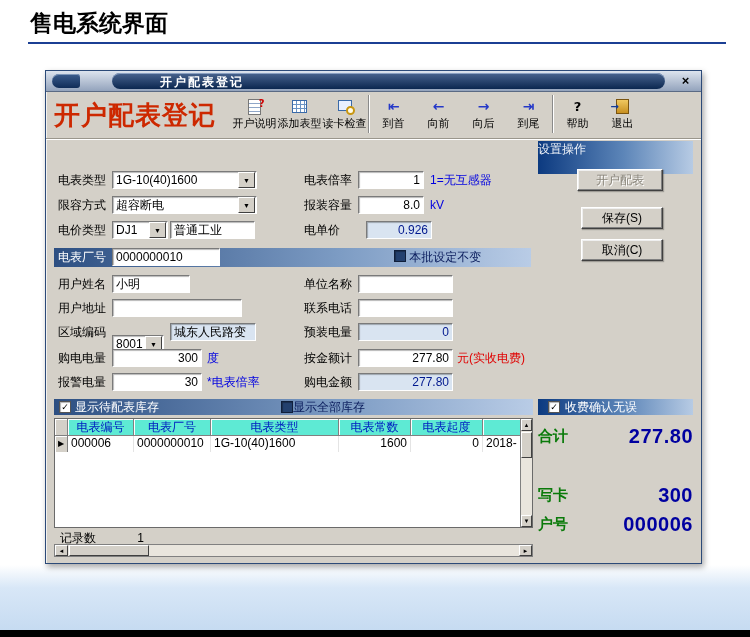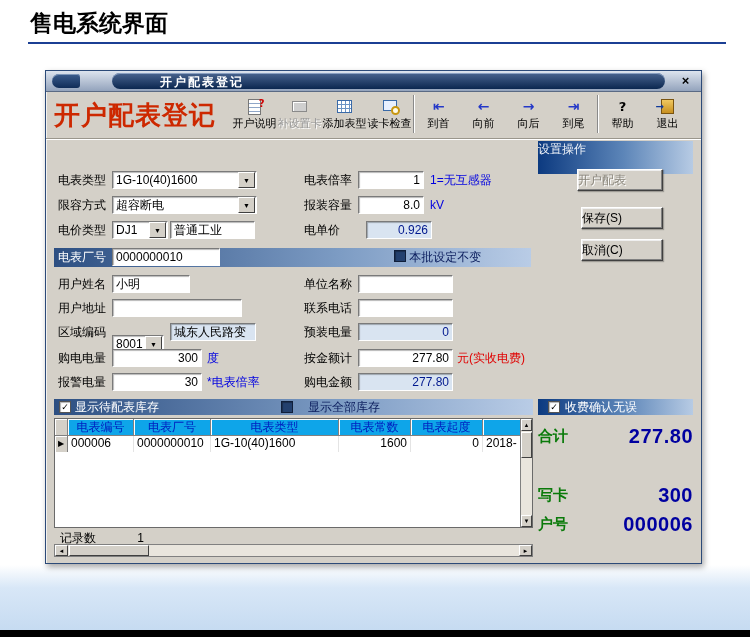--- a/index.html
+++ b/index.html
@@ -84,21 +84,21 @@
        background:linear-gradient(90deg,#2d4f82,#7d9cc4 60%,#b9cce6)}
   .checkbox{display:inline-block;width:10px;height:10px;background:#fff;border:1px solid #555;
        box-shadow:inset 1px 1px 1px rgba(0,0,0,.3);font-size:9px;line-height:10px;text-align:center;
        color:#000;vertical-align:-1px;cursor:pointer}
   .checkbox.dark{background:#23406e;border-color:#101f3a;color:transparent}
 
   
   .table{position:absolute;left:8px;top:347px;width:479px;height:110px;background:#fff;
        border:1px solid #6a6a6a;box-sizing:border-box;overflow:hidden}
   .thead{display:flex;height:17px}
-  .th{background:#0ea5e9;border-right:1px solid #808080;border-bottom:1px solid #808080;
+  .th{background:#5eead4;border-right:1px solid #808080;border-bottom:1px solid #808080;
        box-shadow:inset 1px 1px 0 #fff;color:#0020c0;text-align:center;line-height:16px;
        box-sizing:border-box;overflow:hidden;white-space:nowrap;cursor:pointer}
   .trow{display:flex;height:16px}
   .td{padding:0 3px;box-sizing:border-box;border-right:1px solid #e4e4e4;white-space:nowrap;overflow:hidden}
   .rowsel{width:13px;background:#d4d0c8;border-right:1px solid #808080;box-shadow:inset 1px 1px 0 #fff;
        text-align:center;font-size:8px;line-height:15px;box-sizing:border-box}
   .c1{width:66px}.c2{width:77px}.c3{width:128px}.c4{width:72px}.c5{width:72px}.c6{width:37px;border-right:none}
   .tdnum{text-align:right}
   .vscroll{position:absolute;right:0;top:0;bottom:0;width:12px;background:#e9e5dd;border-left:1px solid #808080;
        display:flex;flex-direction:column;box-sizing:border-box}
@@ -113,21 +113,21 @@
   .hscroll{position:absolute;left:8px;top:473px;width:479px;height:13px;background:#e9e5dd;
        border:1px solid #808080;box-sizing:border-box;display:flex;align-items:stretch}
   .hs-btn{width:13px;background:#d4d0c8;border:1px solid;border-color:#fff #404040 #404040 #fff;
        font-size:6px;line-height:10px;text-align:center;cursor:pointer;box-sizing:border-box}
   .hs-thumb{width:78px;background:#d4d0c8;border:1px solid;border-color:#fff #404040 #404040 #fff;margin:0 1px;cursor:grab}
   .hs-track{flex:1}
 
   
   .rbtn{position:absolute;height:22px;background:#d4d0c8;border:1px solid;border-color:#fff #404040 #404040 #fff;
        box-shadow:inset -1px -1px 0 #808080,inset 1px 1px 0 #efefef,1px 1px 1px rgba(0,0,0,.25);
-       text-align:left;line-height:20px;cursor:pointer;box-sizing:border-box}
+       text-align:center;line-height:20px;cursor:pointer;box-sizing:border-box}
   .rbtn.disabled{color:#8a867c;text-shadow:1px 1px 0 #fff;cursor:default}
   .confirmbar{position:absolute;left:492px;top:328px;width:155px;height:16px;color:#fff;display:flex;
        align-items:center;gap:5px;padding-left:10px;box-sizing:border-box}
   .totrow{position:absolute;left:492px;width:155px;height:26px;display:flex;justify-content:space-between;align-items:center}
   .t-lab{font-size:15px;font-weight:bold;color:#0a7a0a}
   .t-val{font-size:20px;font-weight:bold;color:#0000a0;letter-spacing:0.5px}
 </style>
 </head>
 <body>
 
@@ -149,26 +149,20 @@
   <div class="toolbar">
     <div class="big-title">开户配表登记</div>
     <div class="tb-buttons">
       <div class="tb-btn">
         <span class="ticon">
             <span class="i-doc"></span>
             <span class="i-q">?</span>
           </span>
         <span class="tlabel">开户说明</span>
       </div>
-      <div class="tb-btn disabled">
-        <span class="ticon">
-            <span class="i-card"></span>
-          </span>
-        <span class="tlabel">补设置卡</span>
-      </div>
       <div class="tb-btn">
         <span class="ticon">
             <span class="i-grid"></span>
           </span>
         <span class="tlabel">添加表型</span>
       </div>
       <div class="tb-btn">
         <span class="ticon">
             <span class="i-card2"></span>
             <span class="i-mag"></span>
@@ -285,21 +279,21 @@
   <input class="input num" style="left: 66px; top: 302px; width: 90px;" value="30">
   <div class="hint-blue" style="left:161px;top:302px">*电表倍率</div>
   <div class="flabel" style="left:258px;top:302px">购电金额</div>
   <input class="input num ro" style="left: 312px; top: 302px; width: 95px;" value="277.80">
 
   <div class="stockbar">
     <span style="margin-left:5px;display:flex;align-items:center;gap:4px;color:#fff">
       <span class="checkbox">✓</span>
       <span>显示待配表库存</span>
     </span>
-    <span style="margin-left:122px;display:flex;align-items:center;gap:15px;color:#0a1c5c">
+    <span style="margin-left:122px;display:flex;align-items:center;gap:0;color:#0a1c5c">
       <span class="checkbox dark"></span>
       <span>显示全部库存</span>
     </span>
   </div>
 
   <div class="table">
     <div class="thead">
       <div class="th rowsel"></div>
       <div class="th c1">电表编号</div>
       <div class="th c2">电表厂号</div>

